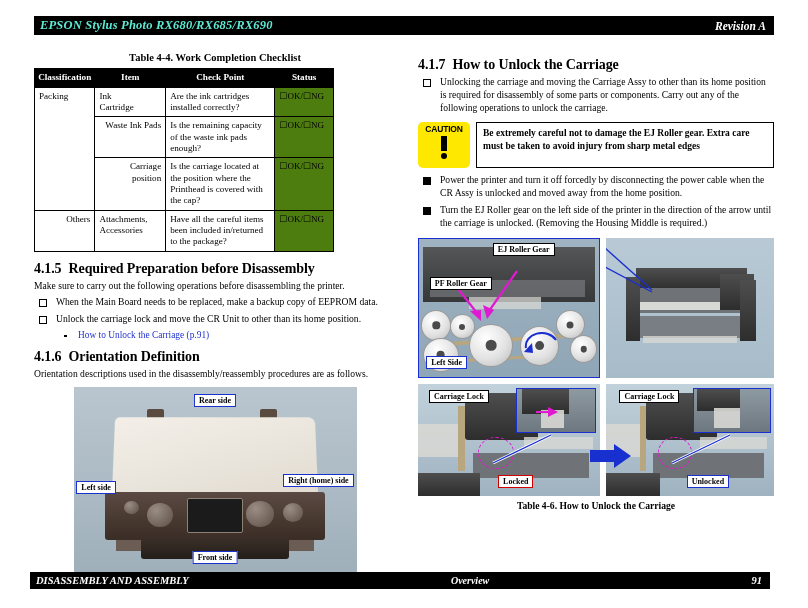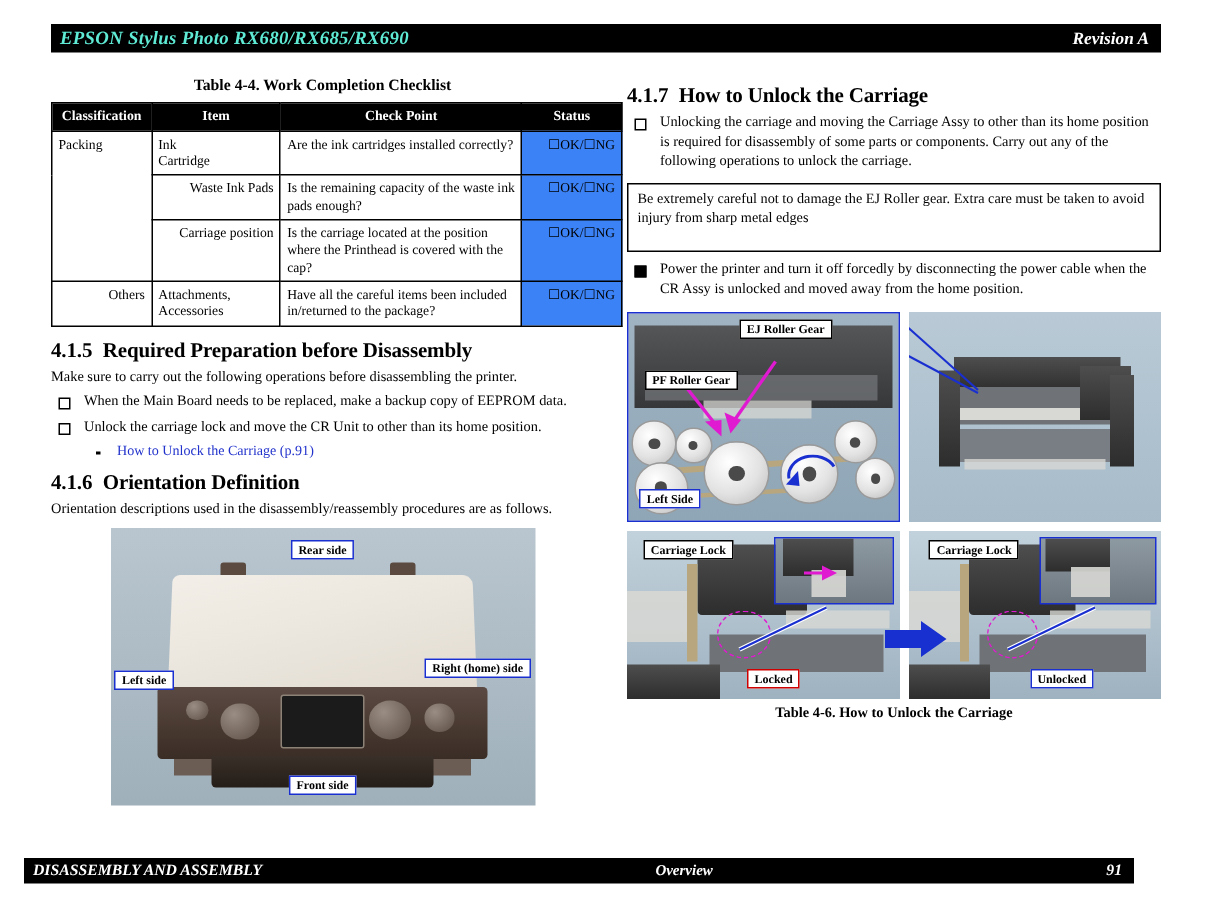--- a/index.html
+++ b/index.html
@@ -32,36 +32,36 @@
   
   .col-left  { position: absolute; left: 34px; top: 48px; width: 362px; }
   .col-right { position: absolute; left: 418px; top: 48px; width: 356px; }
 
   
   .tbl-caption {
     text-align: center; font-weight: bold; font-size: 10.5px;
     margin: 4px 0 5px 0;
   }
   table.checklist {
-    border-collapse: collapse; width: 381px;
+    border-collapse: collapse; width: 300px;
     font-size: 9.1px; line-height: 1.25;
   }
   table.checklist th, table.checklist td {
     border: 1px solid #000; vertical-align: top; padding: 3px 4px;
   }
   table.checklist thead th {
     background: #000; color: #fff; text-align: center;
     font-weight: bold; font-size: 9.2px; padding: 3px 2px;
     vertical-align: middle;
   }
   td.c-class { width: 62px; vertical-align: bottom; }
   td.c-item  { width: 80px; }
   td.c-check { width: 150px; }
   td.c-status{
-    width: 62px; background: #3b82f6; text-align: right;
+    width: 62px; background: #4d7c0f; text-align: left;
     vertical-align: middle; white-space: nowrap; font-size: 9px;
   }
   td.mid { vertical-align: middle; text-align: right; }
 
   
   h2.sect {
     font-size: 14px; font-weight: bold; margin: 9px 0 3px 0;
     letter-spacing: -.1px;
   }
   h2.sect .num { margin-right: 7px; }
@@ -97,21 +97,21 @@
     flex: none; margin-right: 6px;
   }
   .caution-icon .ctext {
     font-family: "Liberation Sans", sans-serif;
     font-size: 8.5px; font-weight: bold; color: #000; letter-spacing: -.2px;
   }
   .bang-bar { width: 6px; height: 15px; background: #000; margin-top: 2px; }
   .bang-dot { width: 6px; height: 6px; background: #000; border-radius: 50%; margin-top: 2.5px; }
   .caution-body {
     flex: 1; border: 1.3px solid #000; padding: 4px 6px;
-    font-size: 9.5px; font-weight: normal; line-height: 1.35; min-height: 46px;
+    font-size: 9.5px; font-weight: bold; line-height: 1.35; min-height: 46px;
   }
 
   
   .fig-caption {
     text-align: center; font-weight: bold; font-size: 9.6px; margin-top: 4px;
   }
 
   .photo { position: relative; overflow: hidden; }
 
   
@@ -203,21 +203,21 @@
   .dash-circle {
     position: absolute; border: 1.6px dashed #e01ad0; border-radius: 50%; z-index: 4;
   }
   .inset-box {
     position: absolute; border: 1.6px solid #1a2fd0; overflow: hidden; z-index: 5;
     background: linear-gradient(180deg,#8e9aa2 0%,#6d777f 100%);
   }
 
   
   .footer-bar {
-    position: absolute; left: 16px; top: 572px; width: 740px; height: 17px;
+    position: absolute; left: 30px; top: 572px; width: 740px; height: 17px;
     background: #000; display: flex; align-items: center; padding: 0 8px 0 6px;
   }
   .footer-left, .footer-center, .footer-right {
     color: #fff; font-weight: bold; font-style: italic; font-size: 10.5px;
   }
   .footer-left { flex: 0 0 auto; }
   .footer-center { flex: 1; text-align: center; font-size: 10px; }
   .footer-right { flex: 0 0 auto; }
 </style>
 </head>
@@ -313,25 +313,31 @@
 
   <h2 class="sect">
     <span class="num">4.1.7</span><span>How to Unlock the Carriage</span>
   </h2>
 
   <ul class="sqlist">
     <li>Unlocking the carriage and moving the Carriage Assy to other than its home position is required for disassembly of some parts or components. Carry out any of the following operations to unlock the carriage.</li>
   </ul>
 
   <div class="caution-wrap">
+    <div class="caution-icon">
+      <span class="ctext">CAUTION</span>
+      <span class="bang-bar"></span>
+      <span class="bang-dot"></span>
+    </div>
     <div class="caution-body">Be extremely careful not to damage the EJ Roller gear. Extra care must be taken to avoid injury from sharp metal edges</div>
   </div>
 
   <ul class="sqlist filled">
     <li>Power the printer and turn it off forcedly by disconnecting the power cable when the CR Assy is unlocked and moved away from the home position.</li>
+    <li>Turn the EJ Roller gear on the left side of the printer in the direction of the arrow until the carriage is unlocked. (Removing the Housing Middle is required.)</li>
   </ul>
 
   <div class="fig-right">
 
     <div class="fig-cell cell-gear photo">
       <div class="mech-dark" style="left:2%;top:6%;width:96%;height:40%;opacity:.92;"></div>
       <div class="mech-mid" style="left:6%;top:30%;width:86%;height:12%;opacity:.8;"></div>
       <div class="mech-light" style="left:28%;top:42%;width:40%;height:9%;opacity:.75;"></div>
       <div class="belt" style="left:12%;top:72%;width:70%;height:3%;transform:rotate(-4deg);"></div>
       <div class="belt" style="left:14%;top:86%;width:62%;height:2.5%;transform:rotate(-3deg);"></div>

